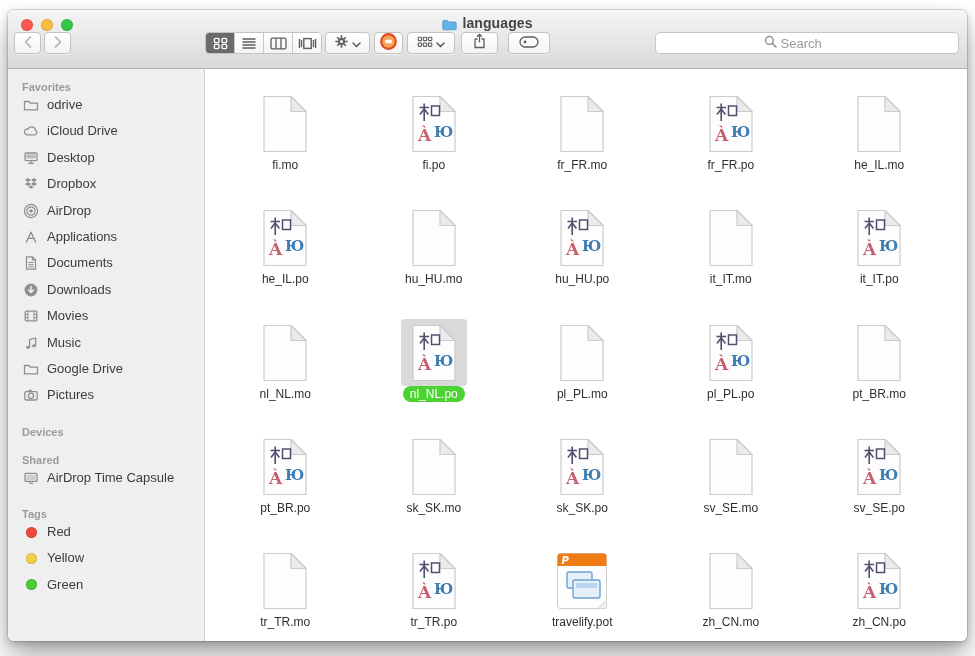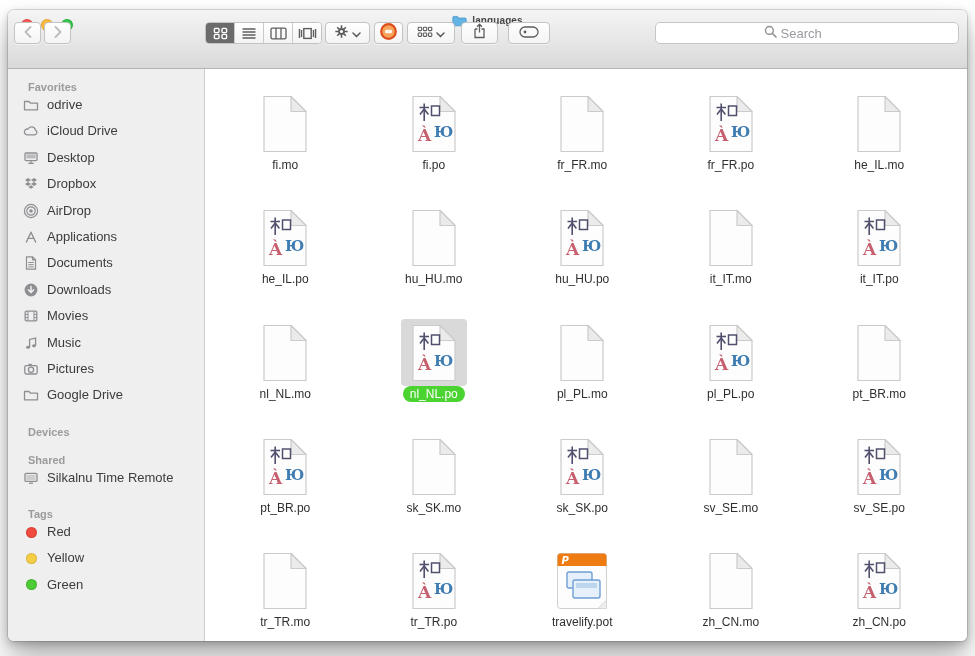--- a/index.html
+++ b/index.html
@@ -18,24 +18,24 @@
   
   .chrome{
     position:relative;height:58px;
     background:linear-gradient(#f5f5f5,#d9d9d9);
     border-bottom:1px solid #b4b4b4;
   }
   .traffic{position:absolute;left:13px;top:9px;display:flex;gap:8px;}
   .traffic span{width:12px;height:12px;border-radius:50%;display:inline-block;box-shadow:inset 0 0 0 1px rgba(0,0,0,.12);}
   .win-title{
     position:absolute;left:0;right:0;top:5px;text-align:center;
-    font-size:10px;color:#454545;font-weight:bold;letter-spacing:.1px;
+    font-size:14px;color:#454545;font-weight:bold;letter-spacing:.1px;
   }
   .win-title .t-ico{display:inline-block;vertical-align:-3px;margin-right:5px;}
-  .toolbar{position:absolute;left:0;right:0;bottom:22px;height:24px;}
+  .toolbar{position:absolute;left:0;right:0;bottom:12px;height:24px;}
   .tb-abs{position:absolute;top:0;}
   .btn{
     height:22px;background:linear-gradient(#ffffff,#f4f4f4);
     border:1px solid #c3c3c3;border-radius:4px;
     display:flex;align-items:center;justify-content:center;gap:3px;
     box-sizing:border-box;box-shadow:0 1px 0 rgba(255,255,255,.5);
   }
   .navgrp{left:6px;display:flex;gap:3px;}
   .navgrp .btn{width:27px;}
   .seg{left:197px;display:flex;border:1px solid #c3c3c3;border-radius:4px;overflow:hidden;height:22px;box-sizing:border-box;background:#fff;}
@@ -58,21 +58,21 @@
     font-size:13px;color:#444;text-align:left;padding:0;
     font-family:"Liberation Sans","DejaVu Sans",sans-serif;
   }
   .search input::placeholder{color:#9a9aa0;}
   
   .win-body{display:flex;height:572px;}
   aside.sidebar{
     width:197px;min-width:197px;background:#f0efef;border-right:1px solid #cecece;
     overflow:hidden;padding-top:4px;box-sizing:border-box;
   }
-  .side-h{font-size:11px;font-weight:bold;color:#9b9b9b;padding:12px 0 4px 20px;}
+  .side-h{font-size:11px;font-weight:bold;color:#9b9b9b;padding:12px 0 4px 14px;}
   .side-h:first-child{padding-top:8px;}
   .side-item{display:flex;align-items:flex-start;height:26.4px;padding-left:14px;cursor:default;}
   .side-item .ico{width:18px;height:16px;display:flex;align-items:center;justify-content:center;margin-right:7px;}
   .side-item .lbl{font-size:13px;color:#3c3c3c;white-space:nowrap;}
   .tag-dot{width:11px;height:11px;border-radius:50%;display:inline-block;box-shadow:inset 0 0 0 1px rgba(0,0,0,.12);}
   main.content{flex:1;background:#ffffff;overflow:hidden;}
   
   .grid{
     display:grid;grid-template-columns:repeat(5,148.5px);grid-auto-rows:114.3px;
     padding:12px 0 0 6px;
@@ -294,46 +294,46 @@
                 <path d="M6.6 12.2 V4.4 L12.6 3 V10.6" fill="none" stroke="#8e8e93" stroke-width="1.3"></path>
                 <ellipse cx="5" cy="12.3" rx="1.9" ry="1.5" fill="#8e8e93"></ellipse>
                 <ellipse cx="11" cy="10.7" rx="1.9" ry="1.5" fill="#8e8e93"></ellipse>
               </svg>
             </span>
             <span class="lbl">Music</span>
           </div>
           <div class="side-item">
             <span class="ico">
               <svg width="16" height="16" viewBox="0 0 16 16" xmlns="http://www.w3.org/2000/svg">
+                <path d="M1.5 4.5 H6 L7.5 6.2 H14.5 V12.8 H1.5 Z M1.5 4.5 V12.8" fill="none" stroke="#8e8e93" stroke-width="1.3" stroke-linejoin="round"></path>
+              </svg>
+            </span>
+            <span class="lbl">Google Drive</span>
+          </div>
+          <div class="side-item">
+            <span class="ico">
+              <svg width="16" height="16" viewBox="0 0 16 16" xmlns="http://www.w3.org/2000/svg">
                 <rect x="1.8" y="4.6" width="12.4" height="8.4" rx="1.4" fill="none" stroke="#8e8e93" stroke-width="1.3"></rect>
                 <rect x="5.4" y="2.8" width="3.4" height="2" fill="#8e8e93"></rect>
                 <circle cx="8" cy="8.8" r="2.6" fill="none" stroke="#8e8e93" stroke-width="1.3"></circle>
               </svg>
             </span>
             <span class="lbl">Pictures</span>
           </div>
-          <div class="side-item">
-            <span class="ico">
-              <svg width="16" height="16" viewBox="0 0 16 16" xmlns="http://www.w3.org/2000/svg">
-                <path d="M1.5 4.5 H6 L7.5 6.2 H14.5 V12.8 H1.5 Z M1.5 4.5 V12.8" fill="none" stroke="#8e8e93" stroke-width="1.3" stroke-linejoin="round"></path>
-              </svg>
-            </span>
-            <span class="lbl">Google Drive</span>
-          </div>
           <div class="side-h">Devices</div>
           <div class="side-h">Shared</div>
           <div class="side-item">
             <span class="ico">
               <svg width="16" height="16" viewBox="0 0 16 16" xmlns="http://www.w3.org/2000/svg">
                 <rect x="2" y="3.4" width="12" height="8" rx="1" fill="none" stroke="#8e8e93" stroke-width="1.3"></rect>
                 <rect x="3.4" y="4.8" width="9.2" height="5.2" fill="#8e8e93" opacity=".35"></rect>
                 <path d="M6 13.2 H10" stroke="#8e8e93" stroke-width="1.3"></path>
               </svg>
             </span>
-            <span class="lbl">Silkalnu Time Remote</span>
+            <span class="lbl">AirDrop Time Capsule</span>
           </div>
           <div class="side-h">Tags</div>
           <div class="side-item">
             <span class="ico">
               <span class="tag-dot" style="background:#f0493e"></span>
             </span>
             <span class="lbl">Red</span>
           </div>
           <div class="side-item">
             <span class="ico">

